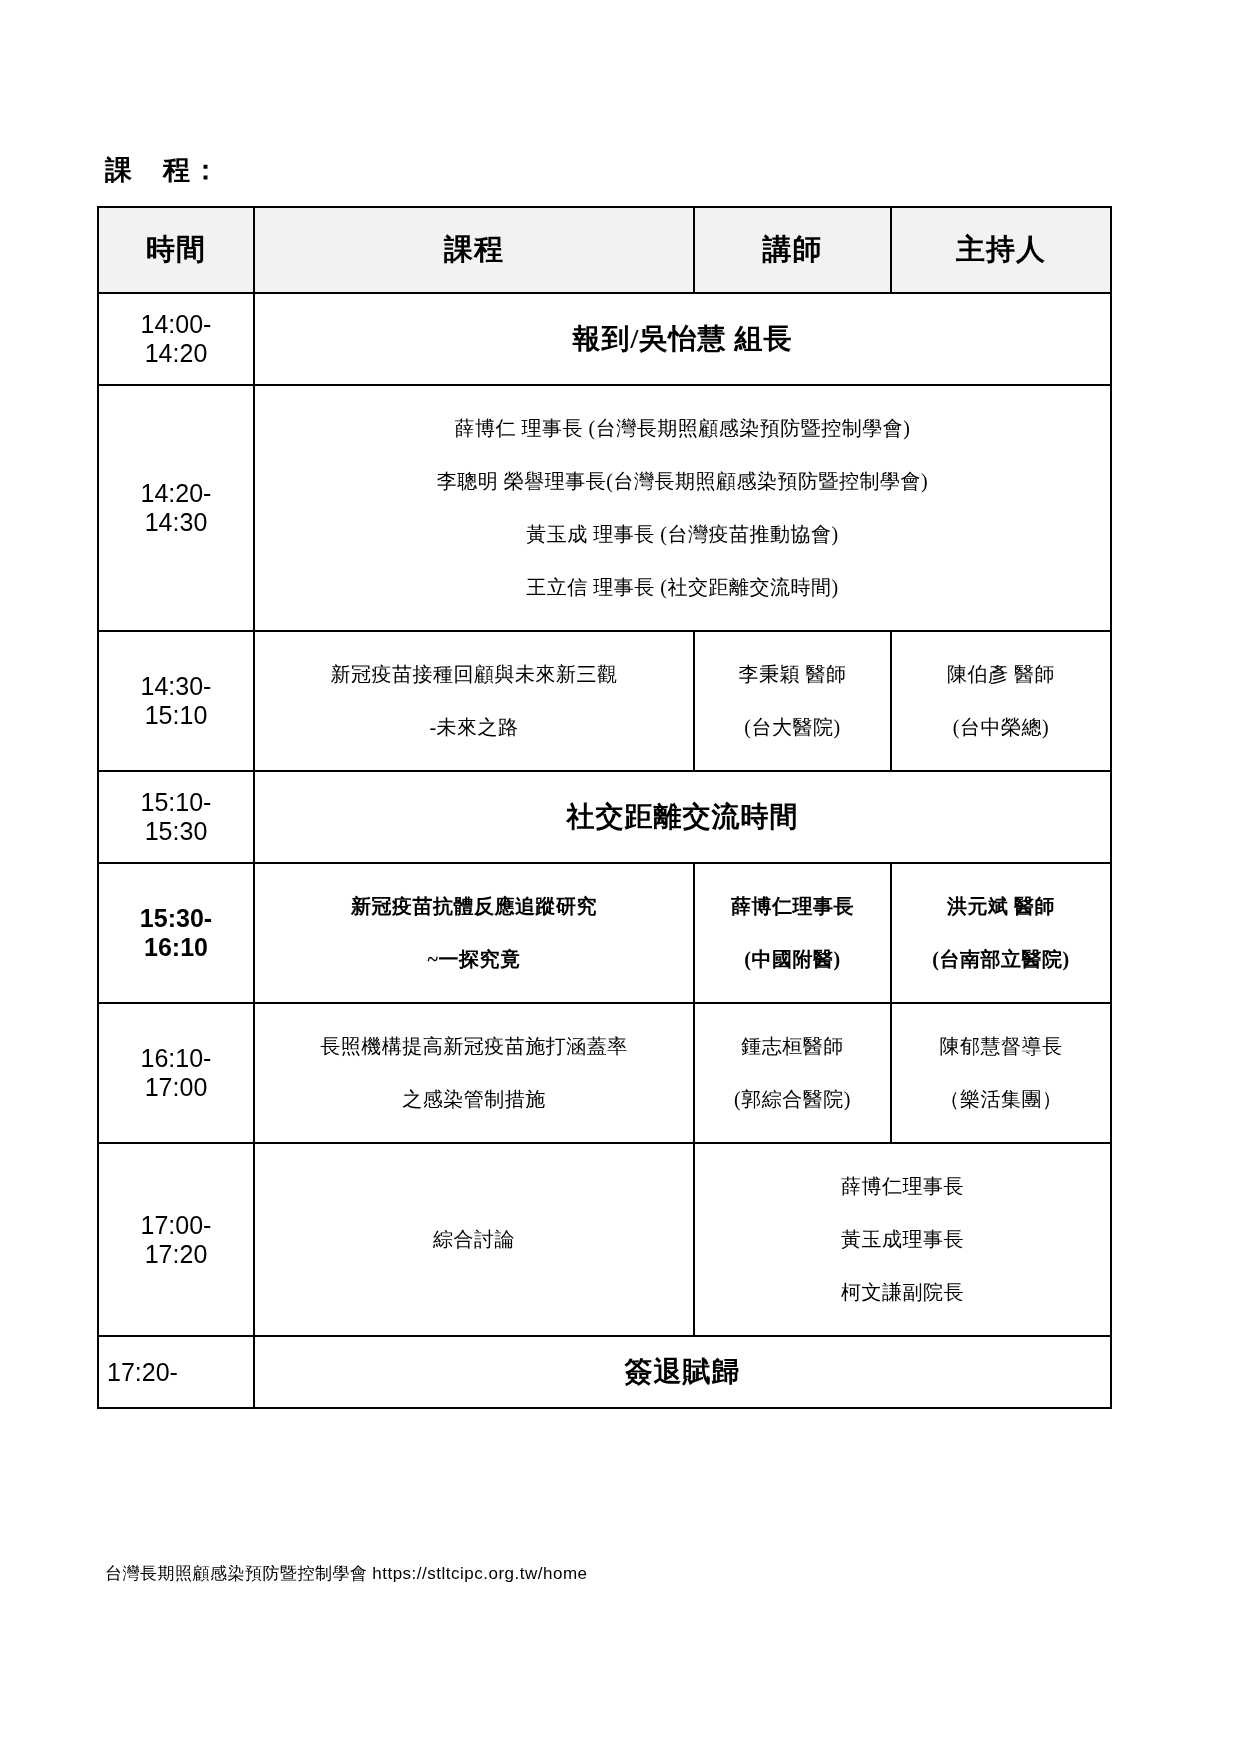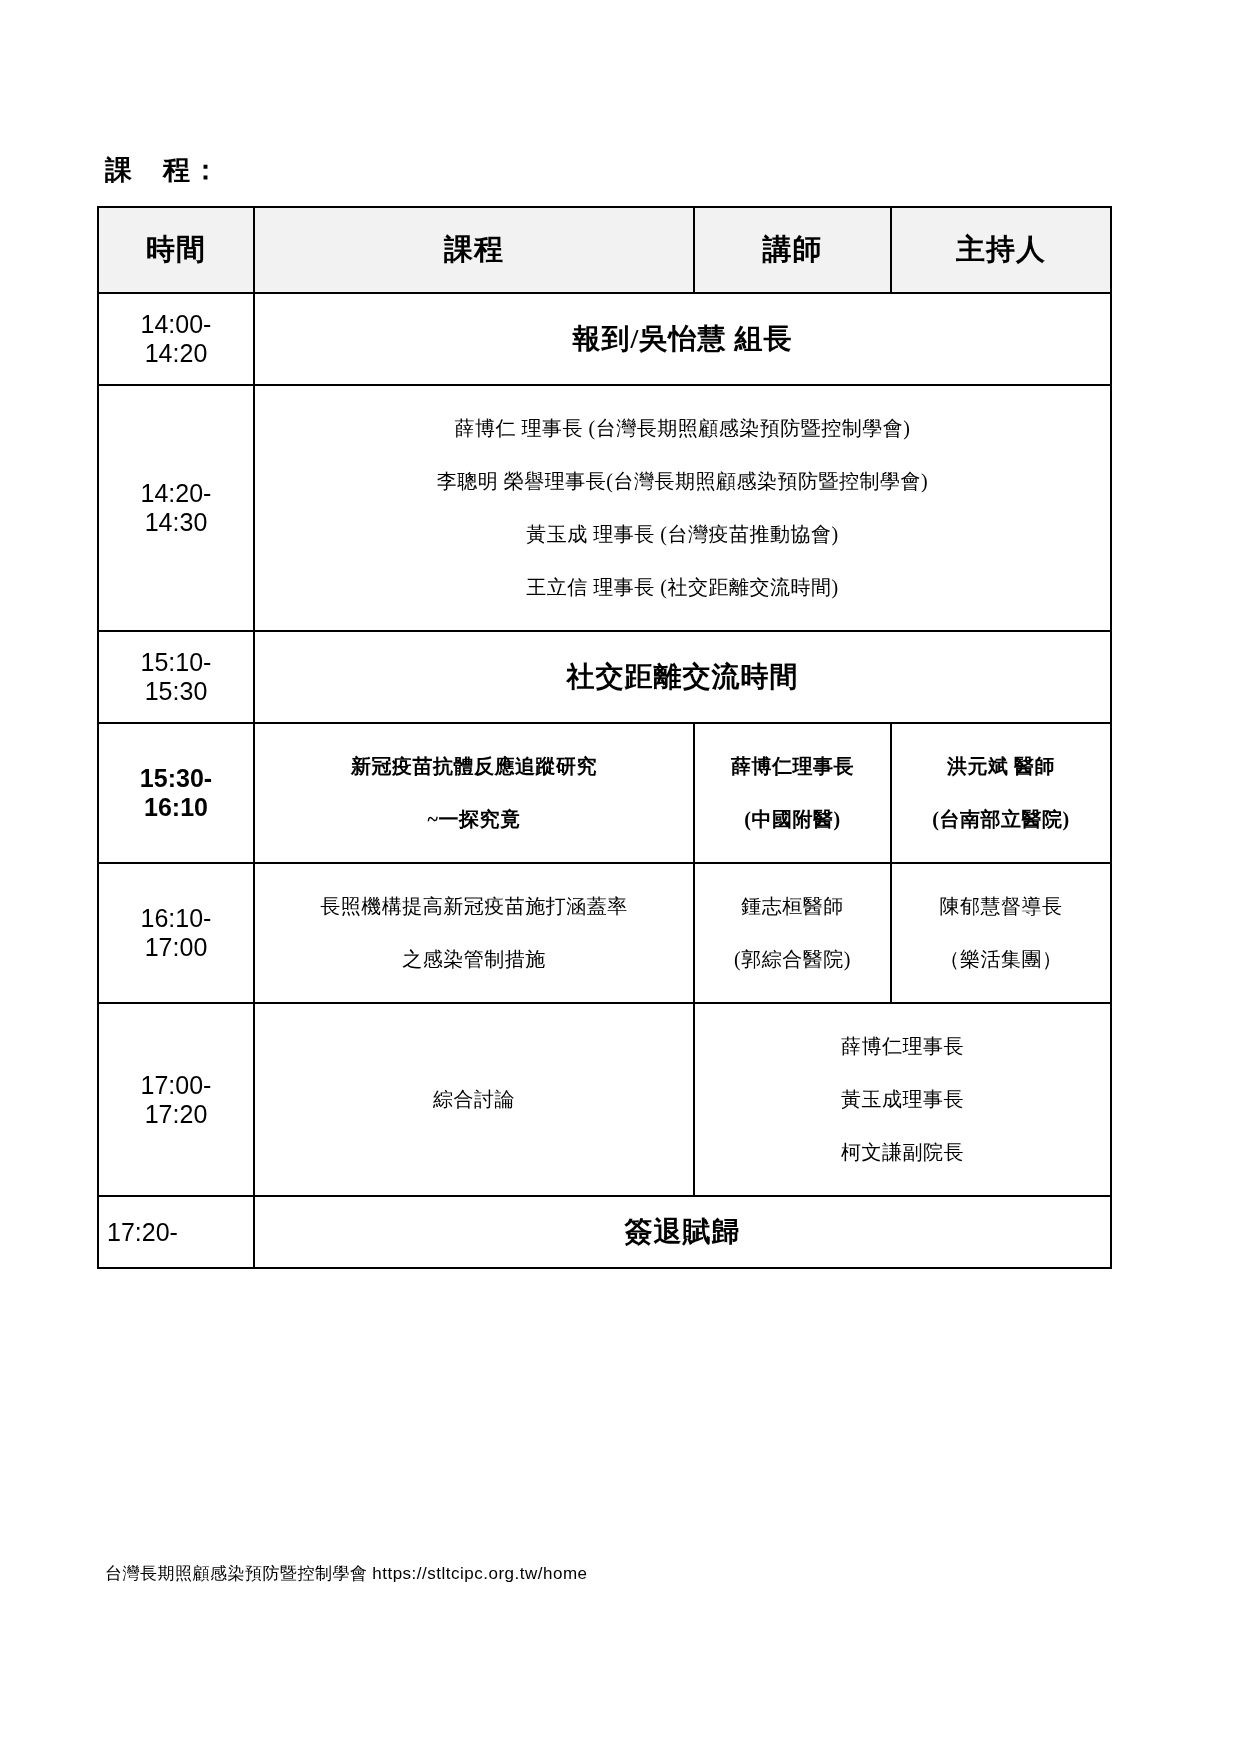--- a/index.html
+++ b/index.html
@@ -128,20 +128,35 @@
       <tr class="r2">
         <td class="time-cell">14:20-14:30</td>
         <td class="lines-cell" colspan="3">
           <div class="line">薛博仁 理事長 (台灣長期照顧感染預防暨控制學會)</div>
           <div class="line">李聰明 榮譽理事長(台灣長期照顧感染預防暨控制學會)</div>
           <div class="line">黃玉成 理事長 (台灣疫苗推動協會)</div>
           <div class="line">王立信 理事長 (社交距離交流時間)</div>
         </td>
       </tr>
 
+      <tr class="r3">
+        <td class="time-cell">14:30-15:10</td>
+        <td class="lines-cell">
+          <div class="line">新冠疫苗接種回顧與未來新三觀</div>
+          <div class="line">-未來之路</div>
+        </td>
+        <td class="lines-cell">
+          <div class="line">李秉穎 醫師</div>
+          <div class="line">(台大醫院)</div>
+        </td>
+        <td class="lines-cell">
+          <div class="line">陳伯彥 醫師</div>
+          <div class="line">(台中榮總)</div>
+        </td>
+      </tr>
 
       <tr class="r4">
         <td class="time-cell">15:10-15:30</td>
         <td class="span-bold" colspan="3">社交距離交流時間</td>
       </tr>
 
       <tr class="r5">
         <td class="time-cell">15:30-16:10</td>
         <td class="lines-cell">
           <div class="line">新冠疫苗抗體反應追蹤研究</div>

